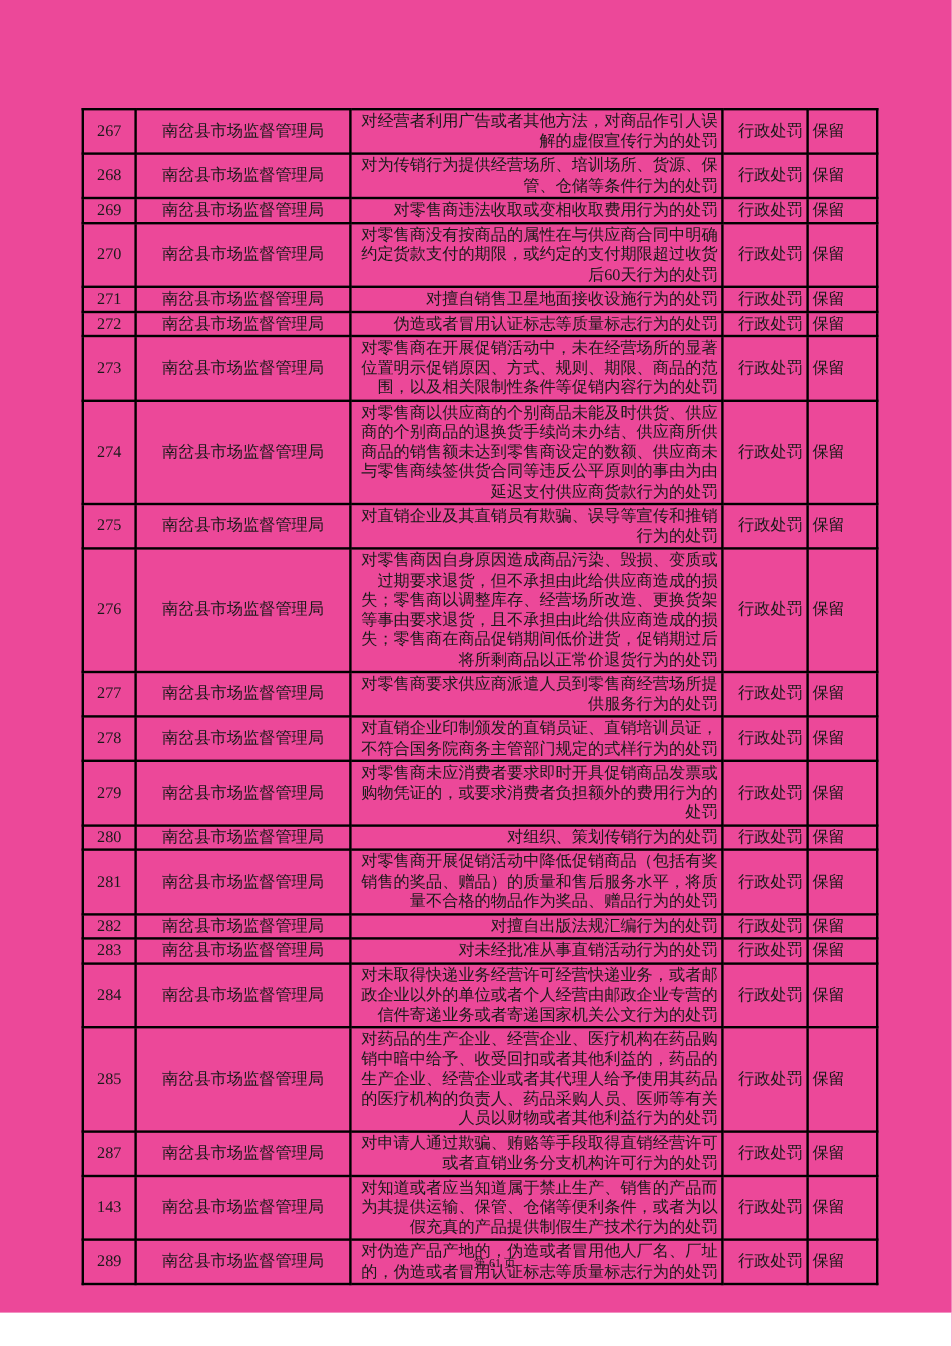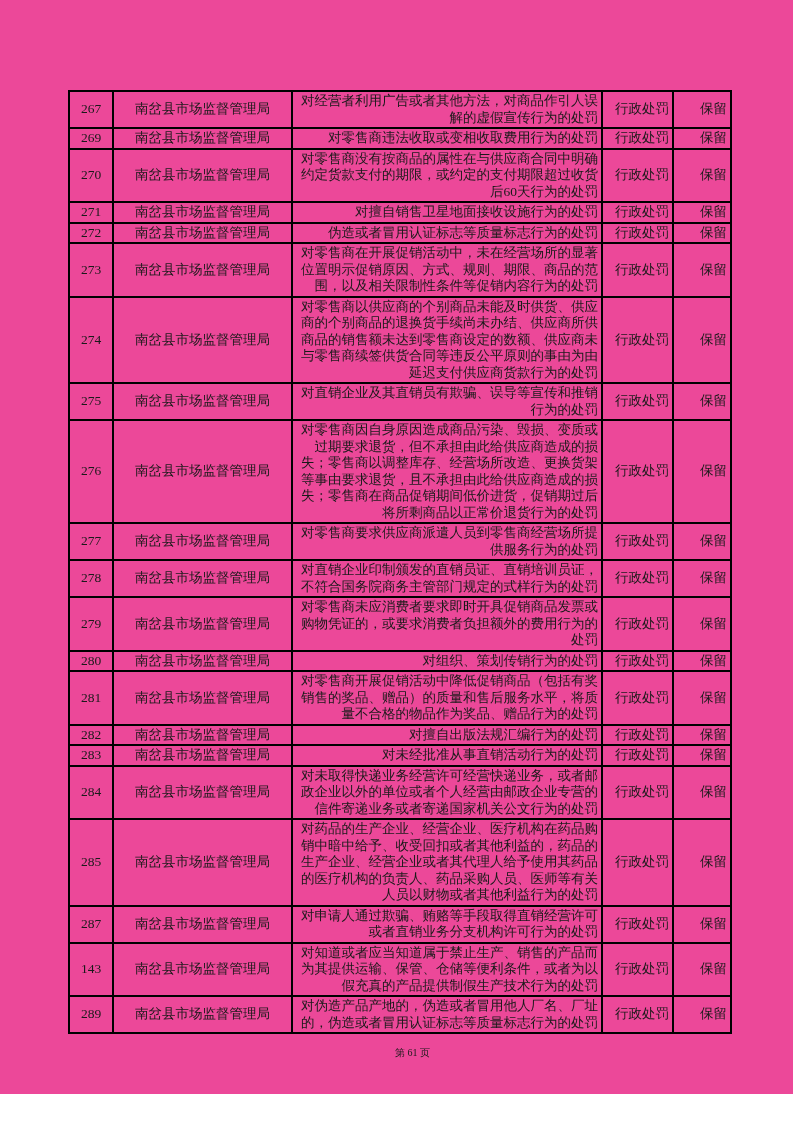--- a/index.html
+++ b/index.html
@@ -31,21 +31,21 @@
     line-height: 16.5px;
     padding: 1px 3px;
     vertical-align: middle;
     word-break: break-all;
     color: #1a1a1a;
   }
   td.col-no     { width: 36px;  text-align: center; font-size: 14px; }
   td.col-agency { width: 171px; text-align: center; }
   td.col-item   { width: 302px; text-align: right; }
   td.col-type   { width: 63px;  text-align: right; }
-  td.col-status { width: 50px;  text-align: right; }
+  td.col-status { width: 50px;  text-align: left; }
   .footer {
     position: absolute;
     left: 0;
     top: 1046px;
     width: 100%;
     text-align: center;
     font-size: 10px;
     color: #1a1a1a;
   }
 </style>
@@ -56,20 +56,27 @@
   <table class="items-table">
     <tbody id="table-body">
   <tr>
     <td class="col-no">267</td>
     <td class="col-agency">南岔县市场监督管理局</td>
     <td class="col-item">对经营者利用广告或者其他方法，对商品作引人误解的虚假宣传行为的处罚</td>
     <td class="col-type">行政处罚</td>
     <td class="col-status">保留</td>
   </tr>
 
+  <tr>
+    <td class="col-no">268</td>
+    <td class="col-agency">南岔县市场监督管理局</td>
+    <td class="col-item">对为传销行为提供经营场所、培训场所、货源、保管、仓储等条件行为的处罚</td>
+    <td class="col-type">行政处罚</td>
+    <td class="col-status">保留</td>
+  </tr>
 
   <tr>
     <td class="col-no">269</td>
     <td class="col-agency">南岔县市场监督管理局</td>
     <td class="col-item">对零售商违法收取或变相收取费用行为的处罚</td>
     <td class="col-type">行政处罚</td>
     <td class="col-status">保留</td>
   </tr>
 
   <tr>

